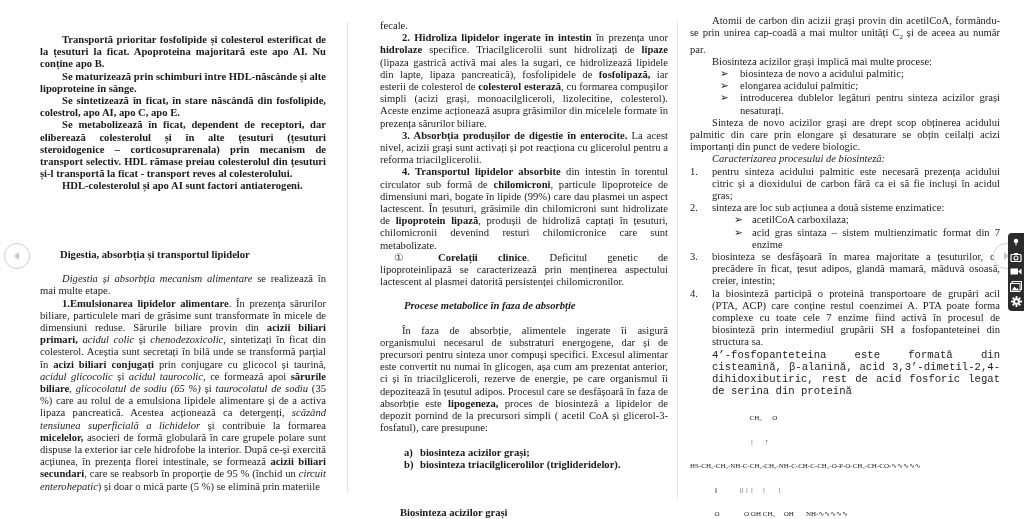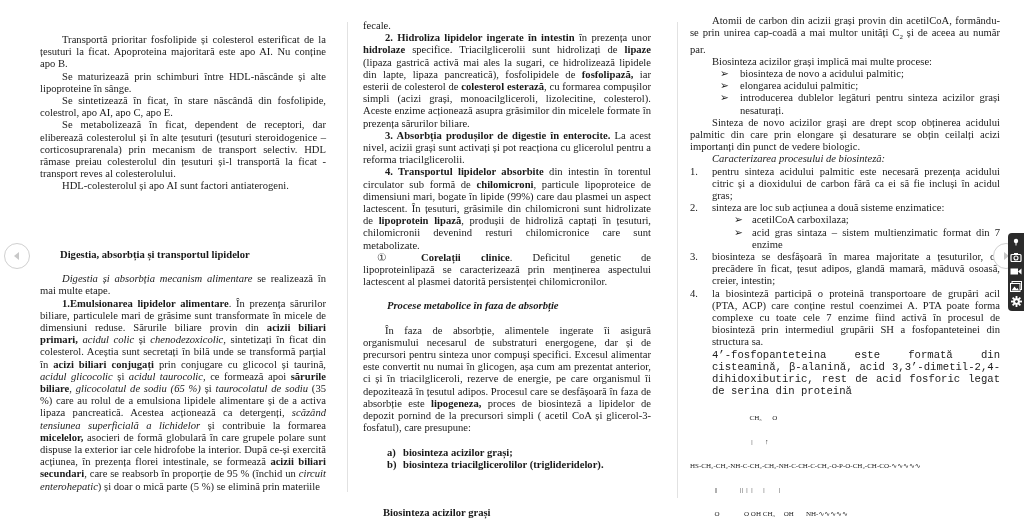--- a/index.html
+++ b/index.html
@@ -27,39 +27,39 @@
   .toolbar { position:absolute; left:1008px; top:233px; width:16px; height:78px; background:#2b2b2b;
              border-radius:4px 0 0 4px; display:flex; flex-direction:column; align-items:center;
              justify-content:space-around; padding:2px 0; box-sizing:border-box; }
   .tb-icon { width:12px; height:12px; display:flex; align-items:center; justify-content:center; }
   .formula { font-size:7px; line-height:8px; white-space:pre; font-family:"Liberation Serif", serif; }
 </style>
 </head>
 <body>
 
 <div class="page col p-left">
-  <div style="position:absolute; left:40px; top:34px; width:286px;">
+  <div style="position:absolute; left:40px; top:34px; width:286px;font-weight:bold;">
     <p class="ind">Transportă prioritar fosfolipide și colesterol esterificat de la țesuturi la ficat. Apoproteina majoritară este apo AI. Nu conține apo B.</p>
     <p class="ind">Se maturizează prin schimburi între HDL-născânde și alte lipoproteine în sânge.</p>
     <p class="ind">Se sintetizează în ficat, în stare născândă din fosfolipide, colestrol, apo AI, apo C, apo E.</p>
     <p class="ind">Se metabolizează în ficat, dependent de receptori, dar eliberează colesterolul și în alte țesuturi (țesuturi steroidogenice – corticosuprarenala) prin mecanism de transport selectiv. HDL rămase preiau colesterolul din țesuturi și-l transportă la ficat - transport reves al colesterolului.</p>
     <p class="ind">HDL-colesterolul și apo AI sunt factori antiaterogeni.</p>
   </div>
   <div style="position:absolute; left:40px; top:249px; width:286px;">
     <p class="h" style="padding-left:20px;">Digestia, absorbția și transportul lipidelor</p>
     <div class="gap"></div>
     <p class="ind"><i>Digestia și absorbția mecanism alimentare</i><span> se realizează în mai multe etape.</span></p>
     <p class="ind"><b>1.Emulsionarea lipidelor alimentare</b><span>. În prezența sărurilor biliare, particulele mari de grăsime sunt transformate în micele de dimensiuni reduse. Sărurile biliare provin din </span><b>acizii biliari primari,</b><span> </span><i>acidul colic</i><span> și </span><i>chenodezoxicolic</i><span>, sintetizați în ficat din colesterol. Aceștia sunt secretați în bilă unde se transformă parțial în </span><b>acizi biliari conjugați</b><span> prin conjugare cu glicocol și taurină, </span><i>acidul glicocolic</i><span> și </span><i>acidul taurocolic</i><span>, ce formează apoi </span><b>sărurile biliare</b><span>, </span><i>glicocolatul de sodiu (65 %)</i><span> și </span><i>taurocolatul de sodiu</i><span> (35 %) care au rolul de a emulsiona lipidele alimentare și de a activa lipaza pancreatică. Acestea acționează ca detergenți, </span><i>scăzând tensiunea superficială a lichidelor</i><span> și contribuie la formarea </span><b>micelelor,</b><span> asocieri de formă globulară în care grupele polare sunt dispuse la exterior iar cele hidrofobe la interior. După ce-și exercită acțiunea, în prezența florei intestinale, se formează </span><b>acizii biliari secundari</b><span>, care se reabsorb în proporție de 95 % (închid un </span><i>circuit enterohepatic</i><span>) și doar o mică parte (5 %) se elimină prin materiile</span></p>
   </div>
 </div>
 
 <div class="divider" style="left:347px; height:470px;"></div>
 
 <div class="page col p-mid">
-  <div style="position:absolute; left:23px; top:20px; width:288px;">
+  <div style="position:absolute; left:40px; top:20px; width:288px;">
     <p>fecale.</p>
     <p class="ind"><b>2. Hidroliza lipidelor ingerate în intestin</b><span> în prezența unor </span><b>hidrolaze</b><span> specifice. Triacilglicerolii sunt hidrolizați de </span><b>lipaze</b><span> (lipaza gastrică activă mai ales la sugari, ce hidrolizează lipidele din lapte, lipaza pancreatică), fosfolipidele de </span><b>fosfolipază,</b><span> iar esterii de colesterol de </span><b>colesterol esterază</b><span>, cu formarea compușilor simpli (acizi grași, monoacilgliceroli, lizolecitine, colesterol). Aceste enzime acționează asupra grăsimilor din micelele formate în prezența sărurilor biliare.</span></p>
     <p class="ind"><b>3. Absorbția produșilor de digestie în enterocite.</b><span> La acest nivel, acizii grași sunt activați și pot reacționa cu glicerolul pentru a reforma triacilglicerolii.</span></p>
     <p class="ind"><b>4. Transportul lipidelor absorbite</b><span> din intestin în torentul circulator sub formă de </span><b>chilomicroni</b><span>, particule lipoproteice de dimensiuni mari, bogate în lipide (99%) care dau plasmei un aspect lactescent. În țesuturi, grăsimile din chilomicroni sunt hidrolizate de </span><b>lipoprotein lipază</b><span>, produșii de hidroliză captați în țesuturi, chilomicronii devenind resturi chilomicronice care sunt metabolizate.</span></p>
     <p><span style="display:inline-block; width:16px; padding-left:14px;">①</span><span style="display:inline-block; width:28px;"></span><b>Corelații clinice</b><span>. Deficitul genetic de lipoproteinlipază se caracterizează prin menținerea aspectului lactescent al plasmei datorită persistenței chilomicronilor.</span></p>
     <div class="gap"></div>
     <p class="h" style="padding-left:24px;font-style:italic;">Procese metabolice în faza de absorbție</p>
     <div class="gap"></div>
     <p class="ind"><span>În faza de absorbție, alimentele ingerate îi asigură organismului necesarul de substraturi energogene, dar și de precursori pentru sinteza unor compuși specifici. Excesul alimentar este convertit nu numai în glicogen, așa cum am prezentat anterior, ci și în triacilgliceroli, rezerve de energie, pe care organismul îi depozitează în țesutul adipos. Procesul care se desfășoară în faza de absorbție este </span><b>lipogeneza,</b><span>  proces de biosinteză a lipidelor de depozit pornind de la precursori simpli ( acetil CoA și glicerol-3-fosfatul), care presupune:</span></p>
     <div class="gap"></div>

